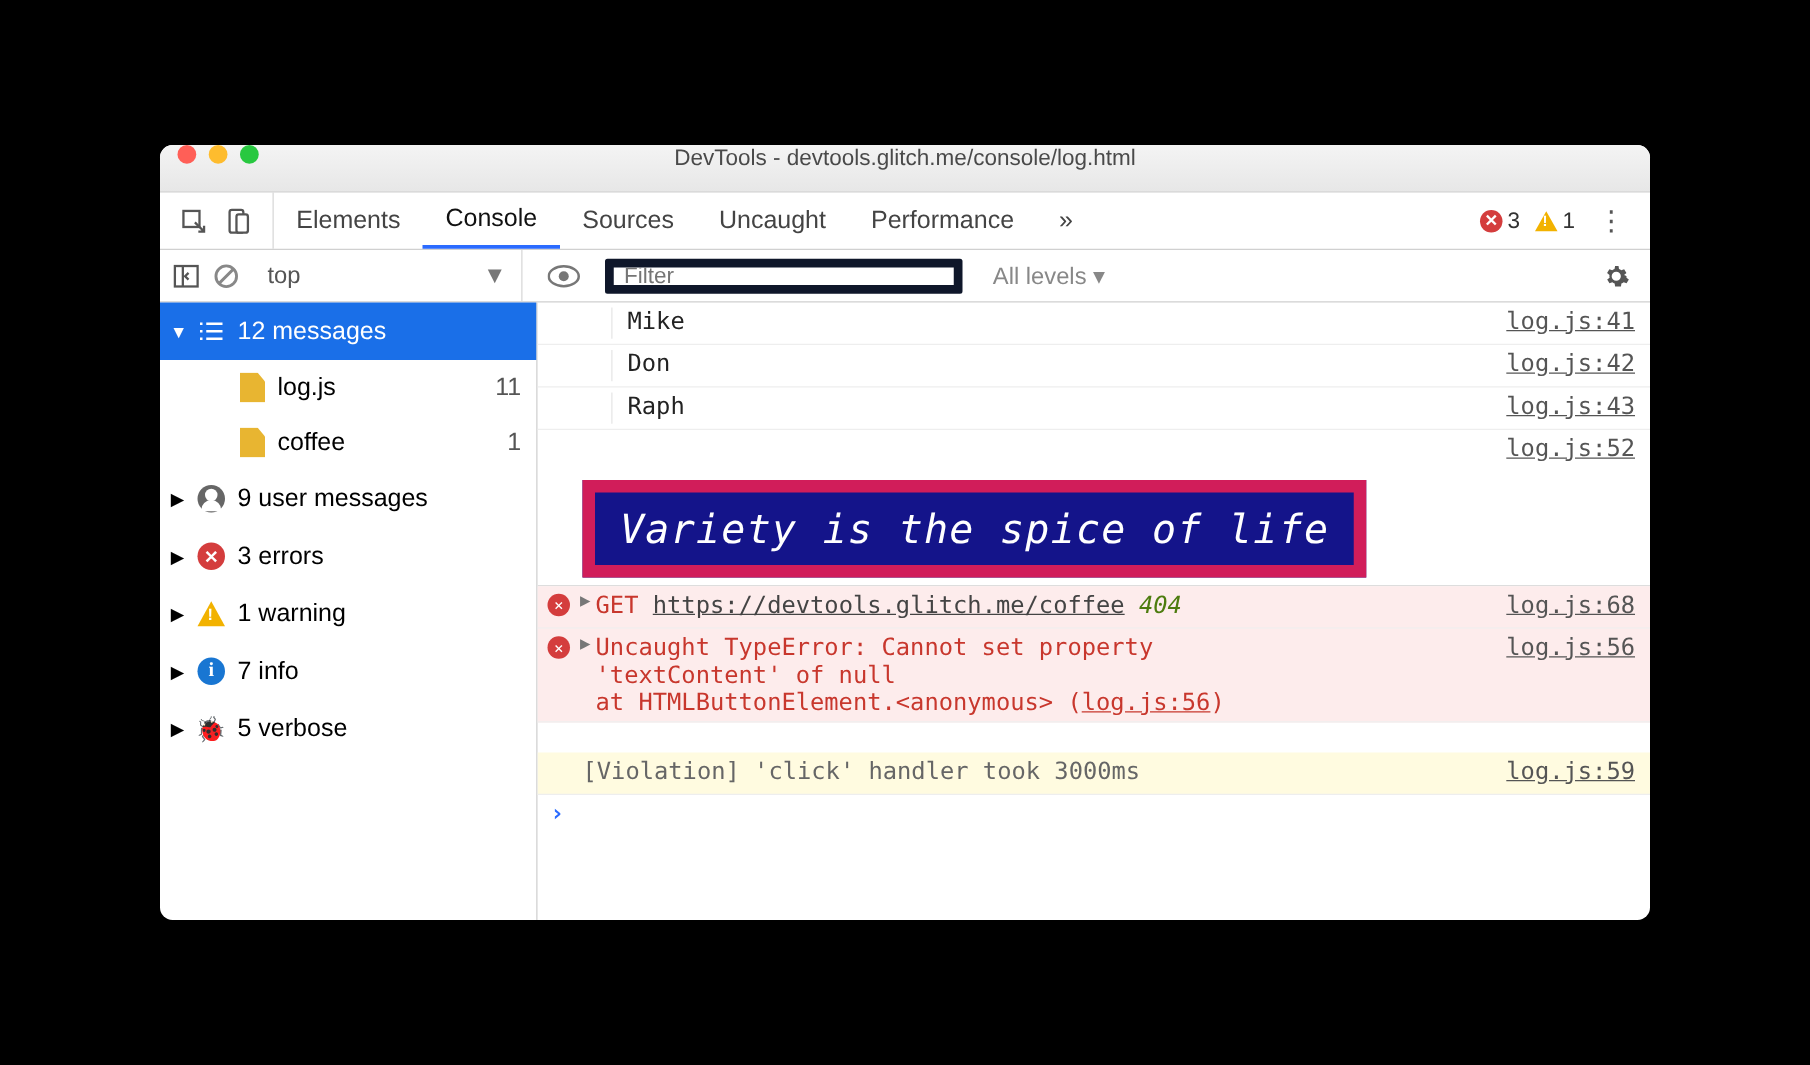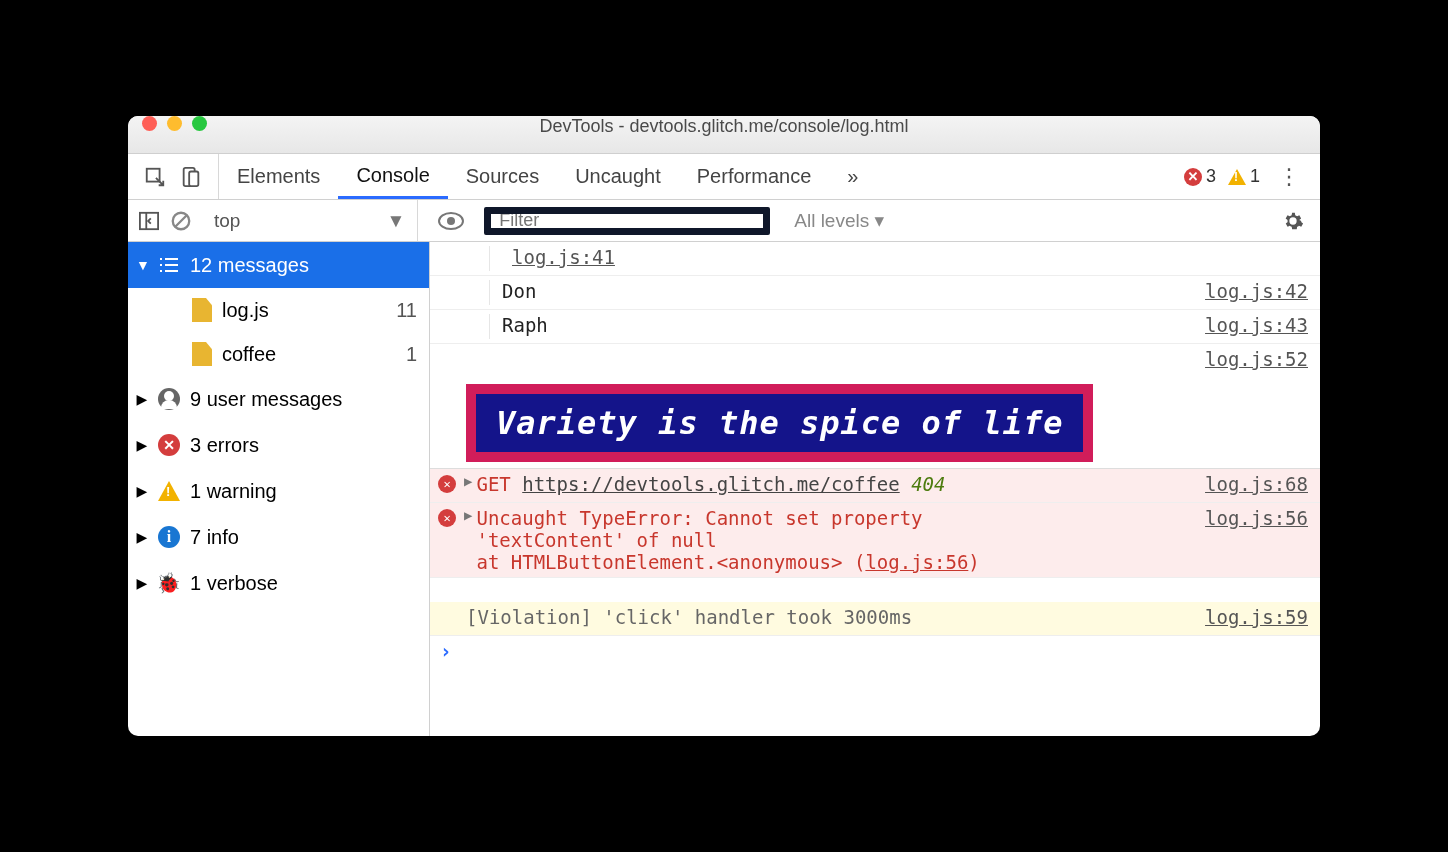--- a/index.html
+++ b/index.html
@@ -75,21 +75,21 @@
   .warn-ico::after{content:"!";position:absolute;left:-3px;top:3px;color:#fff;font-size:13px;font-weight:bold;}
   .info-ico{width:22px;height:22px;border-radius:50%;background:#1976d2;color:#fff;display:flex;align-items:center;justify-content:center;font-size:16px;font-weight:bold;font-family:serif;}
   .bug-ico{width:22px;height:22px;color:#333;display:flex;align-items:center;justify-content:center;font-size:20px;}
   .list-ico svg { display:block; }
 
   .console { flex:1; font-family:"Menlo","Consolas",monospace; font-size:19px; overflow:auto; }
   .crow { display:flex; border-bottom:1px solid #eee; padding:4px 12px 4px 0; align-items:flex-start; min-height:34px; }
   .crow .gutter { width:60px; flex-shrink:0; border-right:1px solid #e6e6e6; margin-right:12px; align-self:stretch; }
   .crow .msg { flex:1; color:#222; }
   .crow .src { color:#555; text-decoration:underline; padding-left:10px; white-space:nowrap; }
-  .crow.banner-row { border-bottom:1px solid #ddd; padding:6px 12px 6px 0;font-weight:bold; }
+  .crow.banner-row { border-bottom:1px solid #ddd; padding:6px 12px 6px 0; }
   .banner {
     margin-left:36px; padding:10px 20px; border:10px solid #d11d5a;
     background:#14148a; color:#fff; font-style:italic; font-size:32px;
     font-family:"Menlo","Consolas",monospace; letter-spacing:1px;
   }
   .crow.error { background:#fdecec; }
   .crow.error .msg { color:#c8372d; }
   .crow.verbose { background:#fffbe0;margin-top:24px; }
   .crow .tri { color:#777; margin-right:4px; font-size:14px; }
   .crow .eicon { margin:2px 8px 0 8px; }
@@ -224,27 +224,28 @@
         <span>1 warning</span>
       </div>
       <div class="sb-row">
         <span class="arrow">▶</span>
         <span class="info-ico">i</span>
         <span>7 info</span>
       </div>
       <div class="sb-row">
         <span class="arrow">▶</span>
         <span class="bug-ico">🐞</span>
-        <span>1 verbose</span>
+        <span>5 verbose</span>
       </div>
     </div>
 
     <div class="console">
       <div class="crow">
         <span class="gutter"></span>
+        <span class="msg">Mike</span>
         <span class="src">log.js:41</span>
       </div>
       <div class="crow">
         <span class="gutter"></span>
         <span class="msg">Don</span>
         <span class="src">log.js:42</span>
       </div>
       <div class="crow">
         <span class="gutter"></span>
         <span class="msg">Raph</span>

